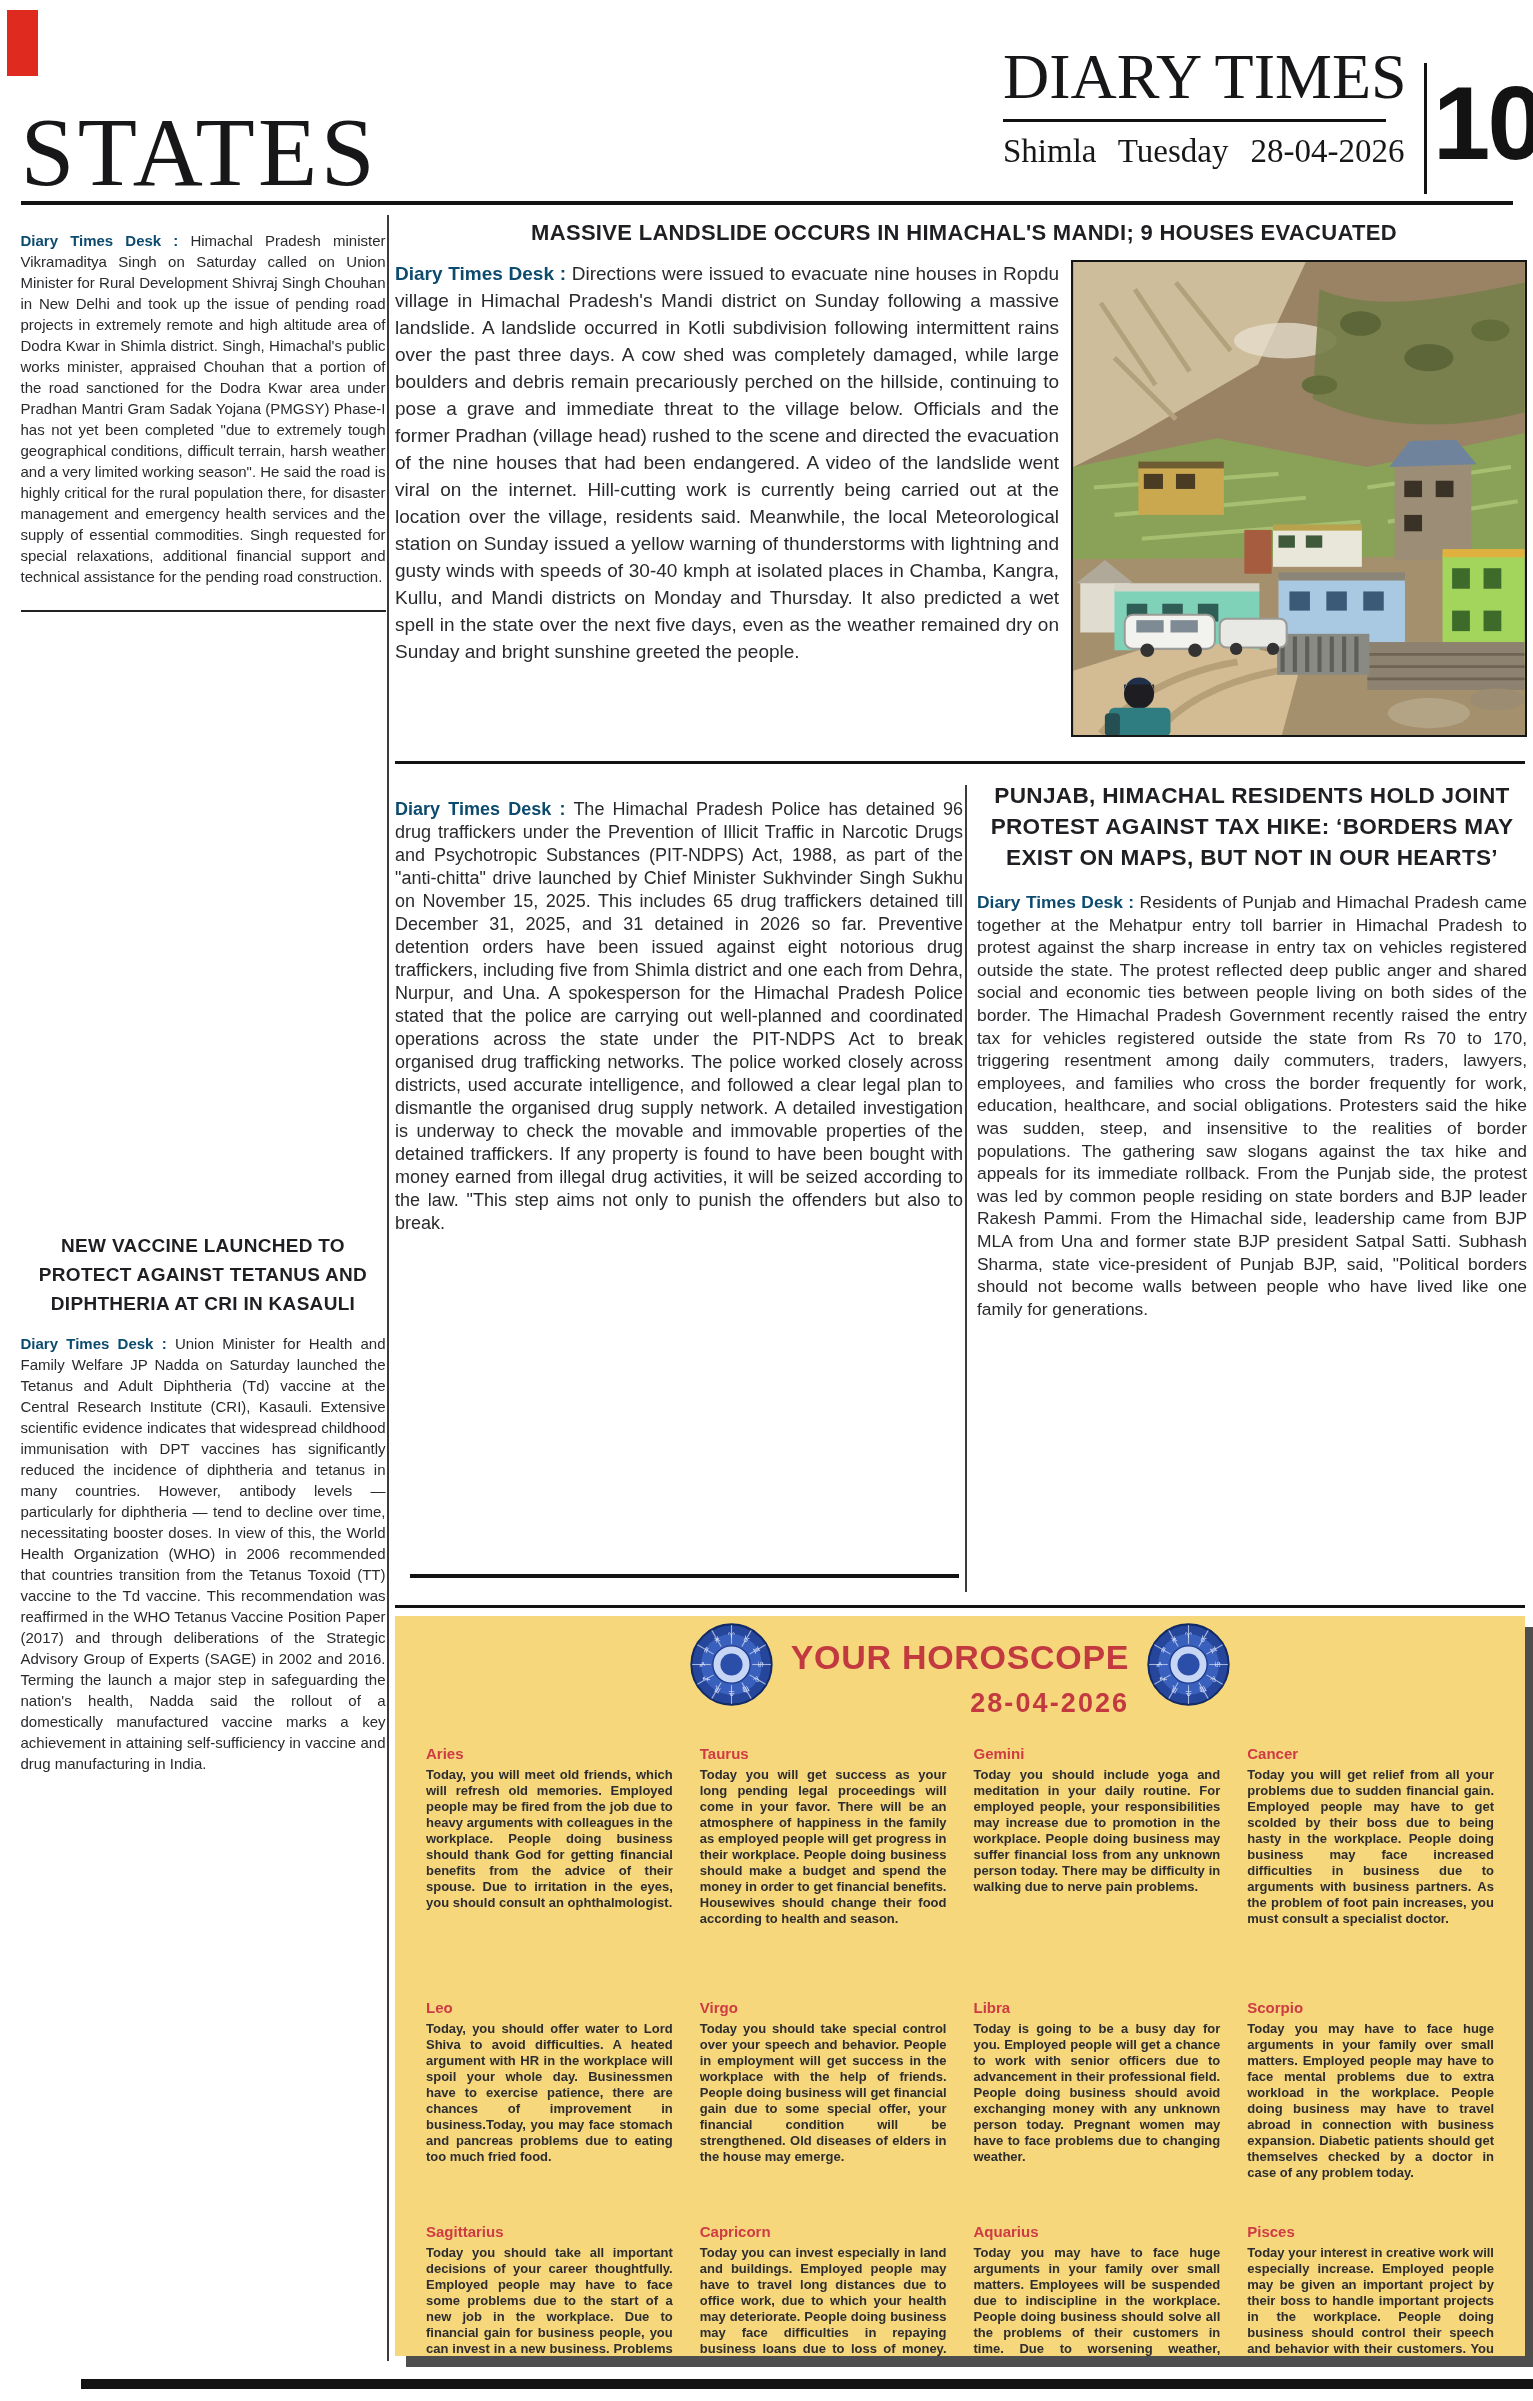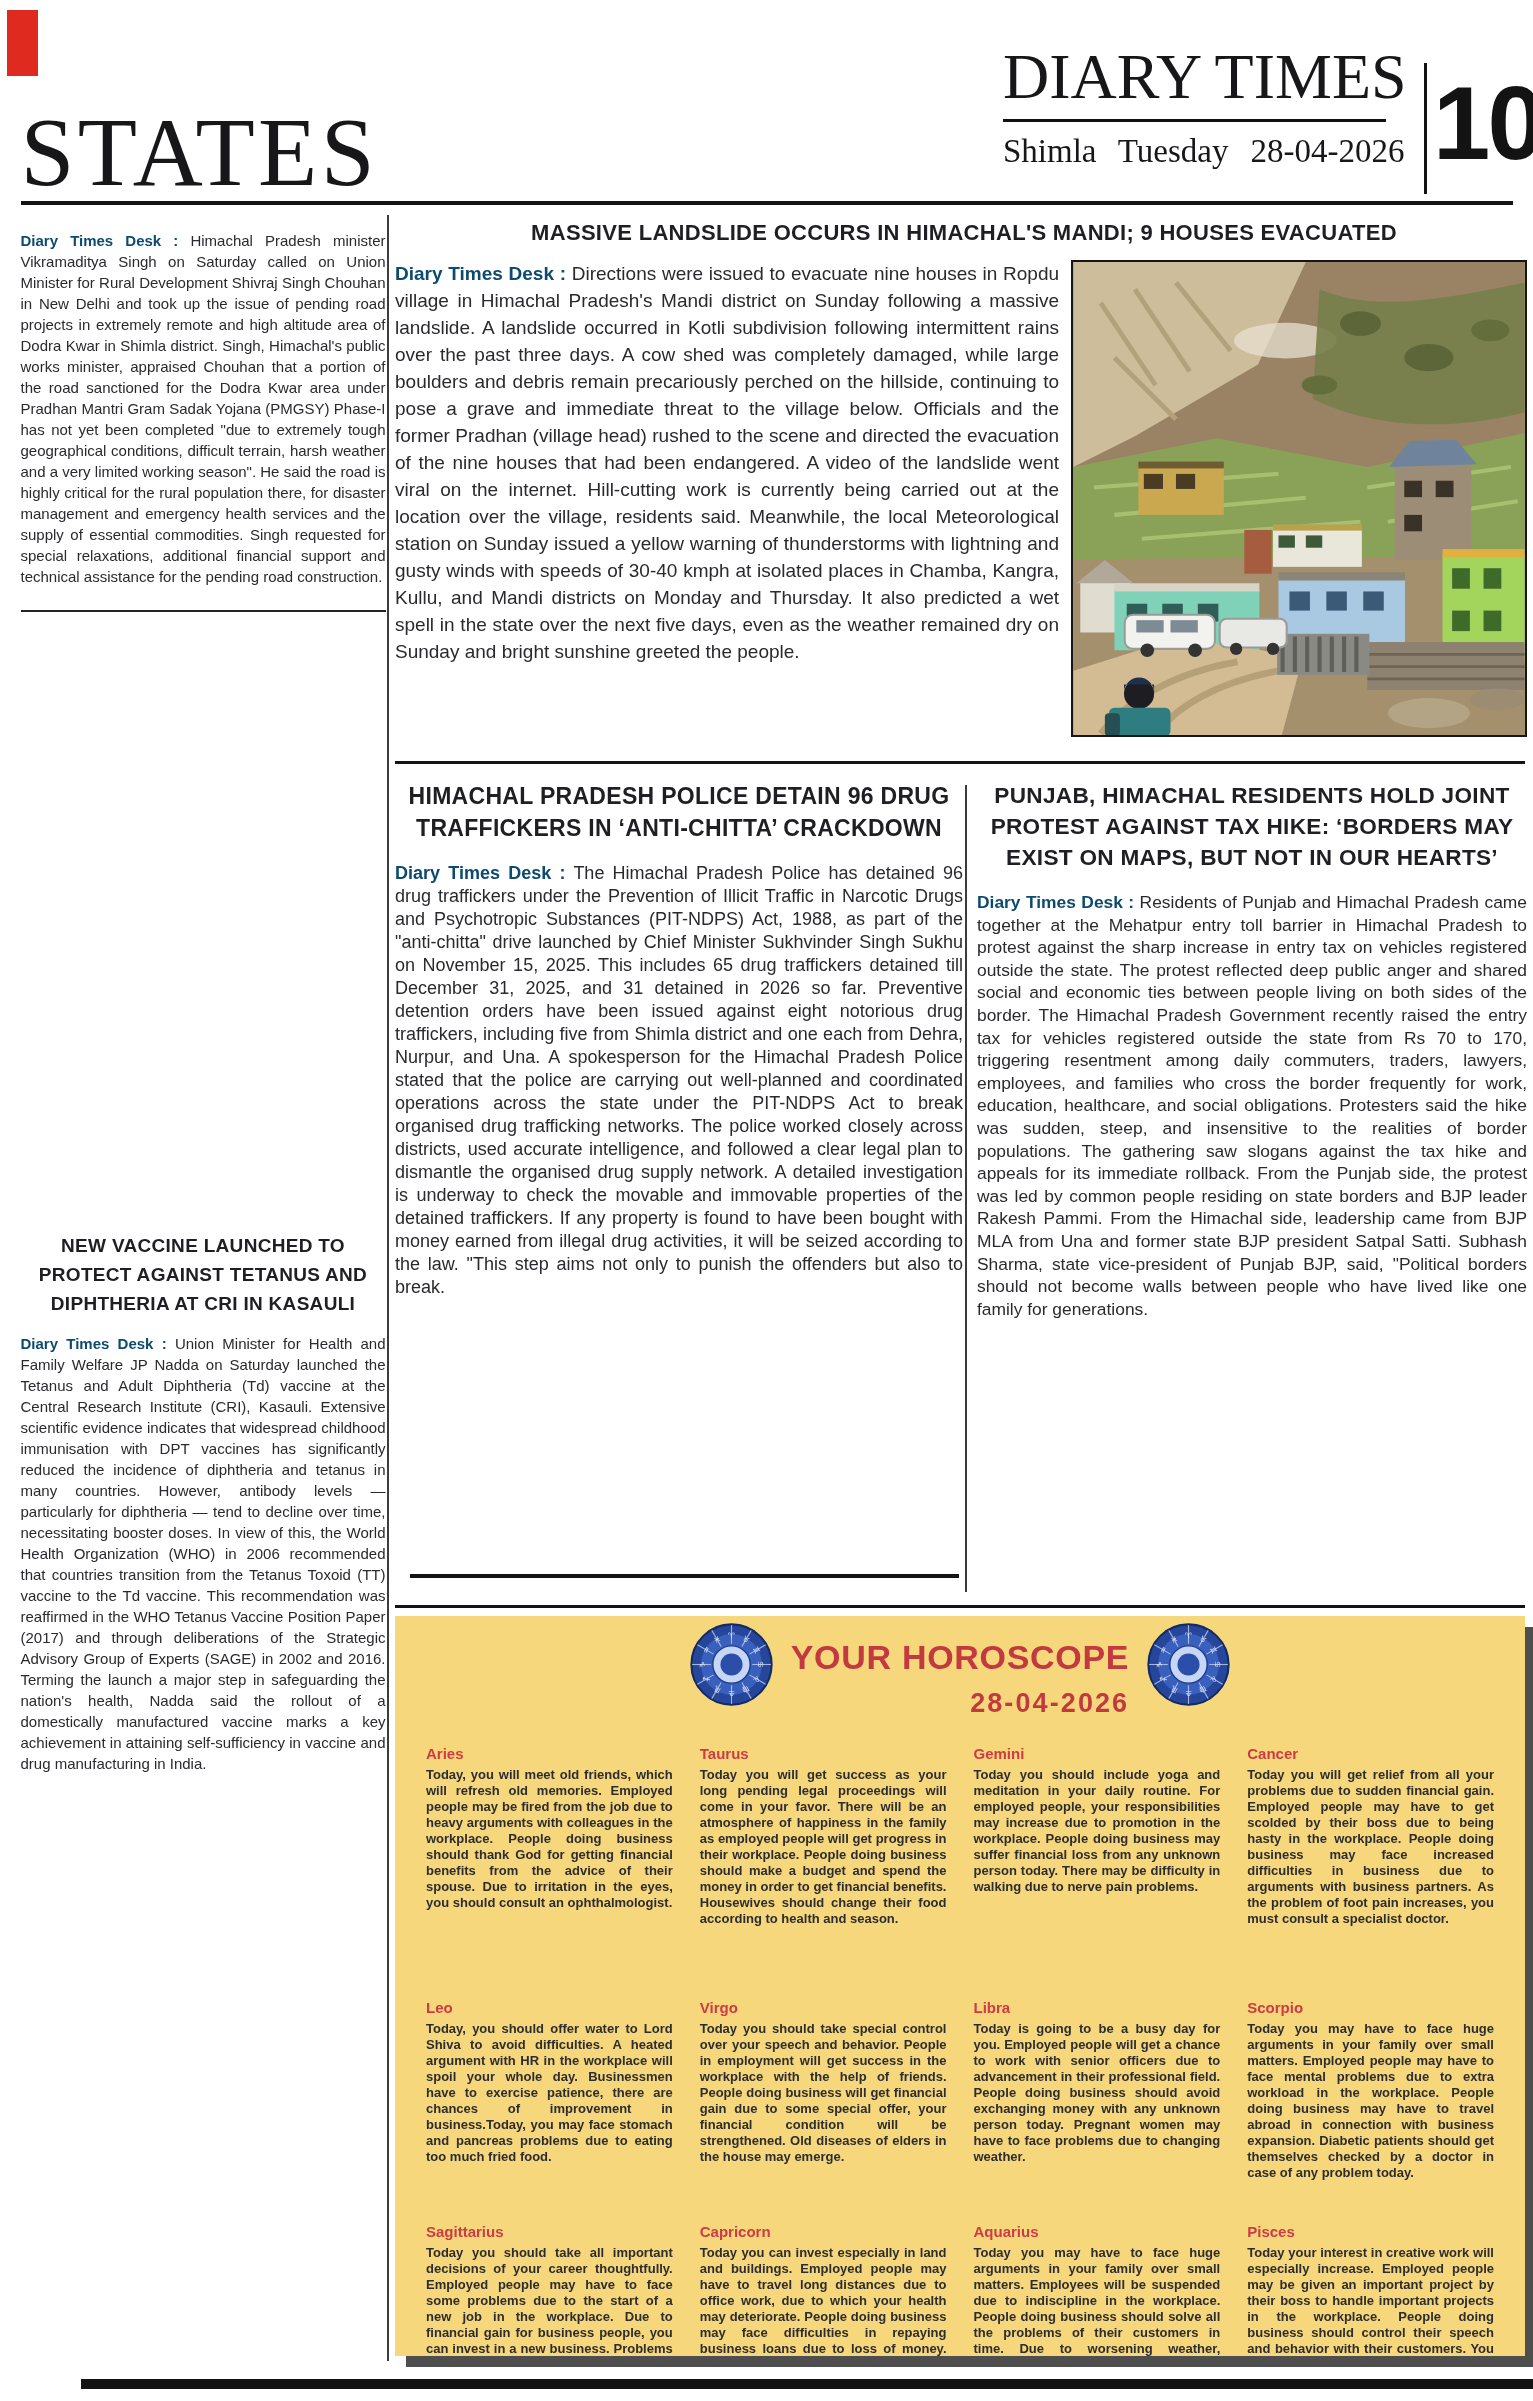--- a/index.html
+++ b/index.html
@@ -155,21 +155,20 @@
       <circle cx="96" cy="632" r="22" fill="#1d1d22"></circle>
       <path d="M74,630 A22 22 0 0 1 118,630 L118,618 L74,618 Z" fill="#20304a"></path>
       <rect x="52" y="652" width="90" height="42" rx="8" fill="#2f7d80"></rect>
       <rect x="46" y="660" width="22" height="34" rx="6" fill="#254f52"></rect>
     </svg>
   </div>
 
   <div class="abs hline" style="left:395px;top:761px;width:1130px;height:3.4px;"></div>
 
   <div class="abs drugs-col">
-    <div class="headline h-mid">HIMACHAL PRADESH POLICE DETAIN 96 DRUG TRAFFICKERS IN ‘ANTI-CHITTA’ CRACKDOWN</div>
     <p class="bodytext b-mid"><b class="byline">Diary Times Desk :</b> <span>The Himachal Pradesh Police has detained 96 drug traffickers under the Prevention of Illicit Traffic in Narcotic Drugs and Psychotropic Substances (PIT-NDPS) Act, 1988, as part of the "anti-chitta" drive launched by Chief Minister Sukhvinder Singh Sukhu on November 15, 2025. This includes 65 drug traffickers detained till December 31, 2025, and 31 detained in 2026 so far. Preventive detention orders have been issued against eight notorious drug traffickers, including five from Shimla district and one each from Dehra, Nurpur, and Una. A spokesperson for the Himachal Pradesh Police stated that the police are carrying out well-planned and coordinated operations across the state under the PIT-NDPS Act to break organised drug trafficking networks. The police worked closely across districts, used accurate intelligence, and followed a clear legal plan to dismantle the organised drug supply network. A detailed investigation is underway to check the movable and immovable properties of the detained traffickers. If any property is found to have been bought with money earned from illegal drug activities, it will be seized according to the law. "This step aims not only to punish the offenders but also to break.</span></p>
   </div>
   <div class="abs hline" style="left:410px;top:1574px;width:549px;height:4.1px;"></div>
 
   <div class="abs vrule" style="left:965px;top:785px;height:807px;"></div>
 
   <div class="abs protest-col">
     <div class="headline h-right">PUNJAB, HIMACHAL RESIDENTS HOLD JOINT PROTEST AGAINST TAX HIKE: ‘BORDERS MAY EXIST ON MAPS, BUT NOT IN OUR HEARTS’</div>
     <p class="bodytext b-right"><b class="byline">Diary Times Desk :</b> <span>Residents of Punjab and Himachal Pradesh came together at the Mehatpur entry toll barrier in Himachal Pradesh to protest against the sharp increase in entry tax on vehicles registered outside the state. The protest reflected deep public anger and shared social and economic ties between people living on both sides of the border. The Himachal Pradesh Government recently raised the entry tax for vehicles registered outside the state from Rs 70 to 170, triggering resentment among daily commuters, traders, lawyers, employees, and families who cross the border frequently for work, education, healthcare, and social obligations. Protesters said the hike was sudden, steep, and insensitive to the realities of border populations. The gathering saw slogans against the tax hike and appeals for its immediate rollback. From the Punjab side, the protest was led by common people residing on state borders and BJP leader Rakesh Pammi. From the Himachal side, leadership came from BJP MLA from Una and former state BJP president Satpal Satti. Subhash Sharma, state vice-president of Punjab BJP, said, "Political borders should not become walls between people who have lived like one family for generations.</span></p>
   </div>

